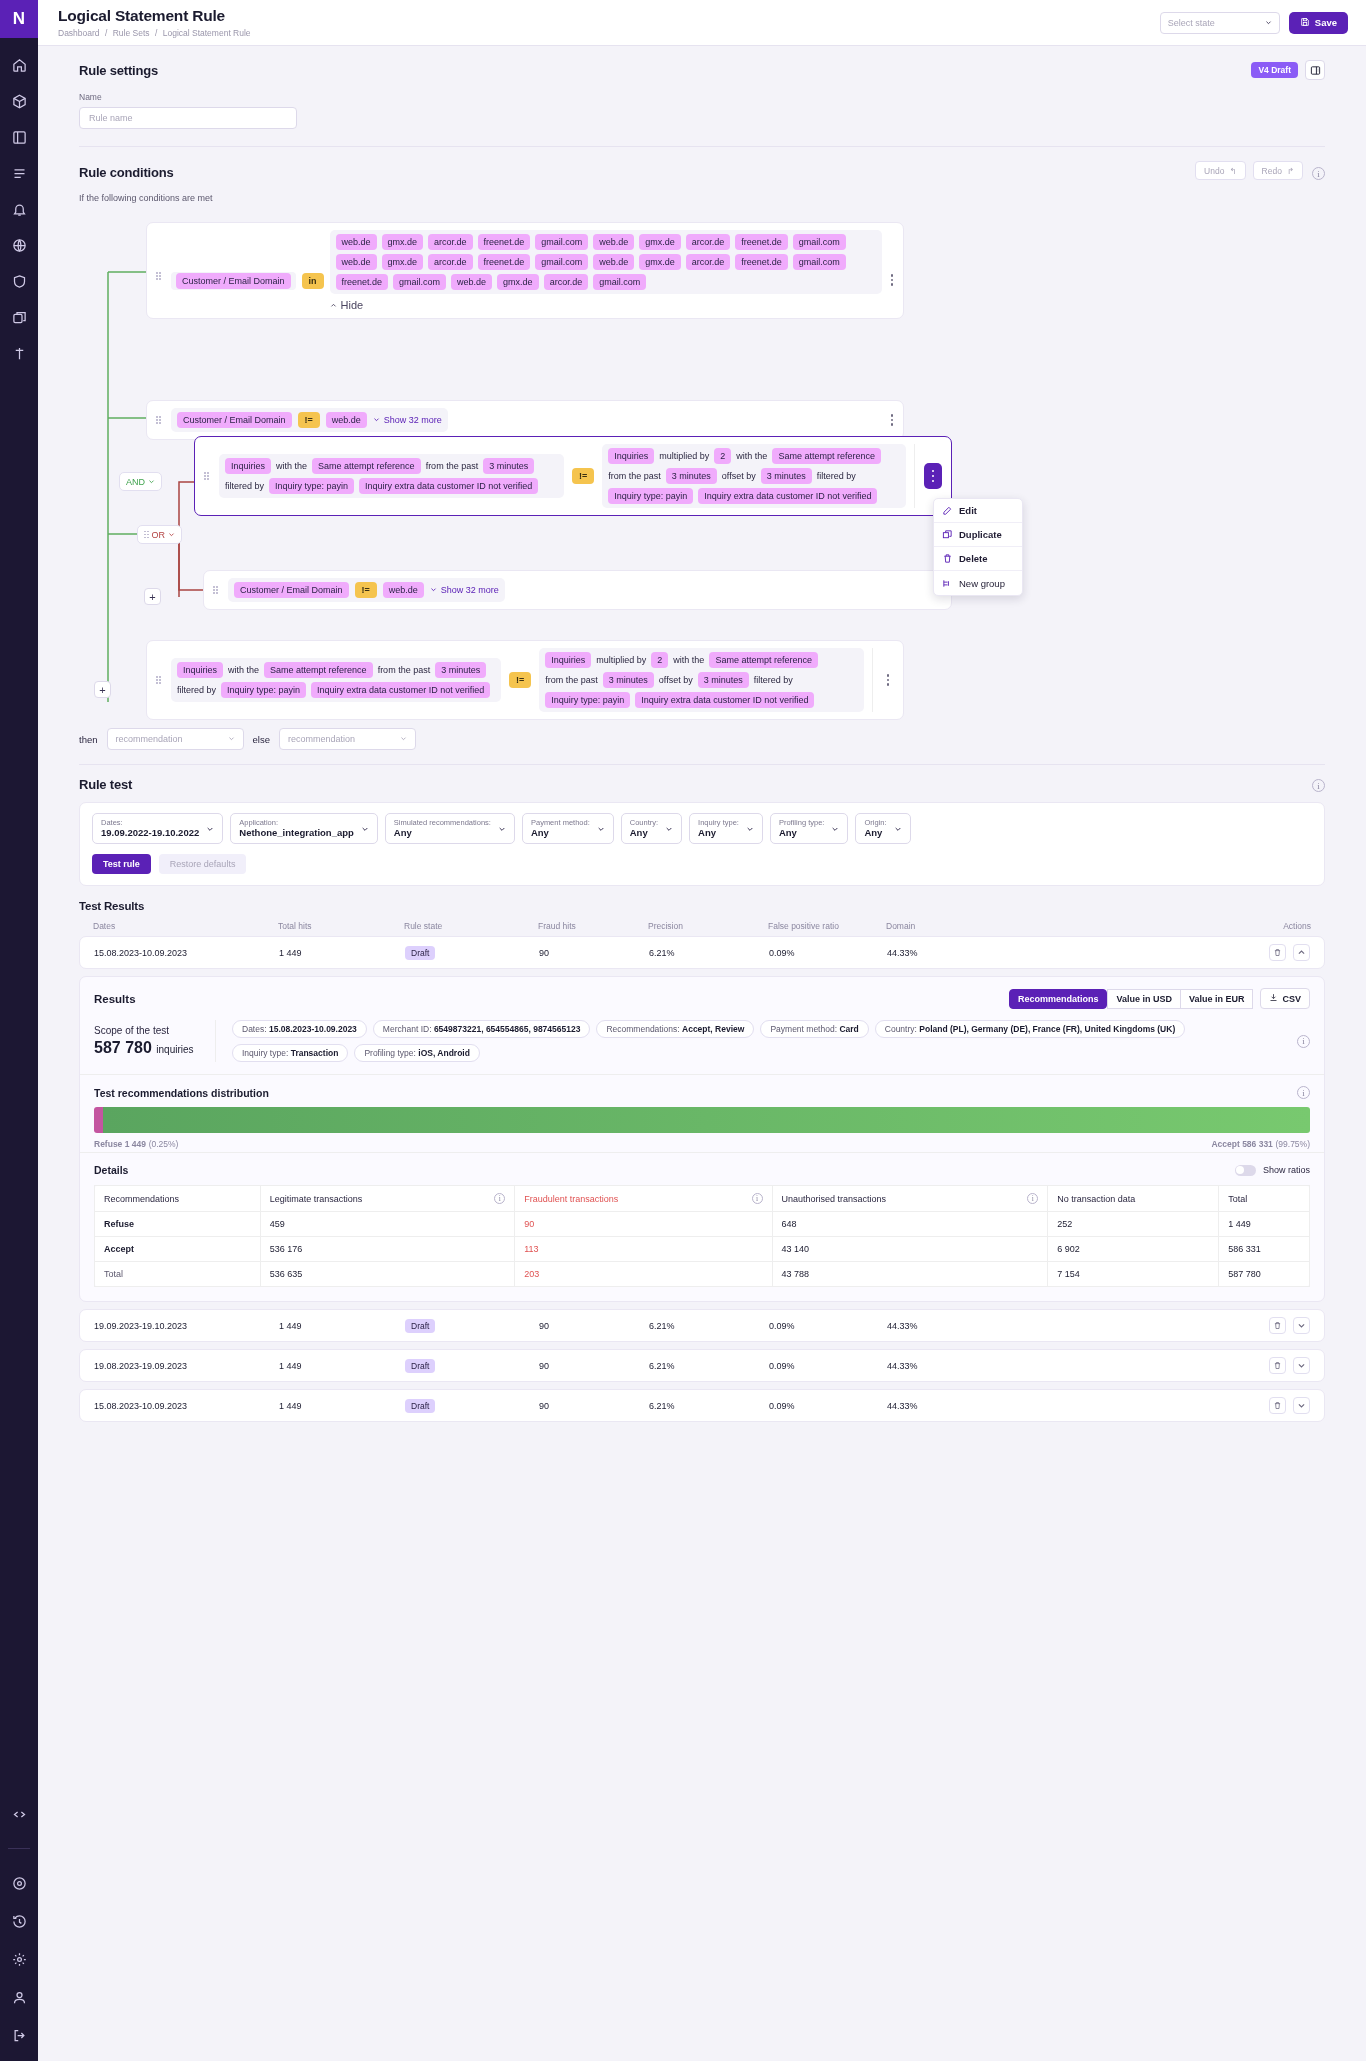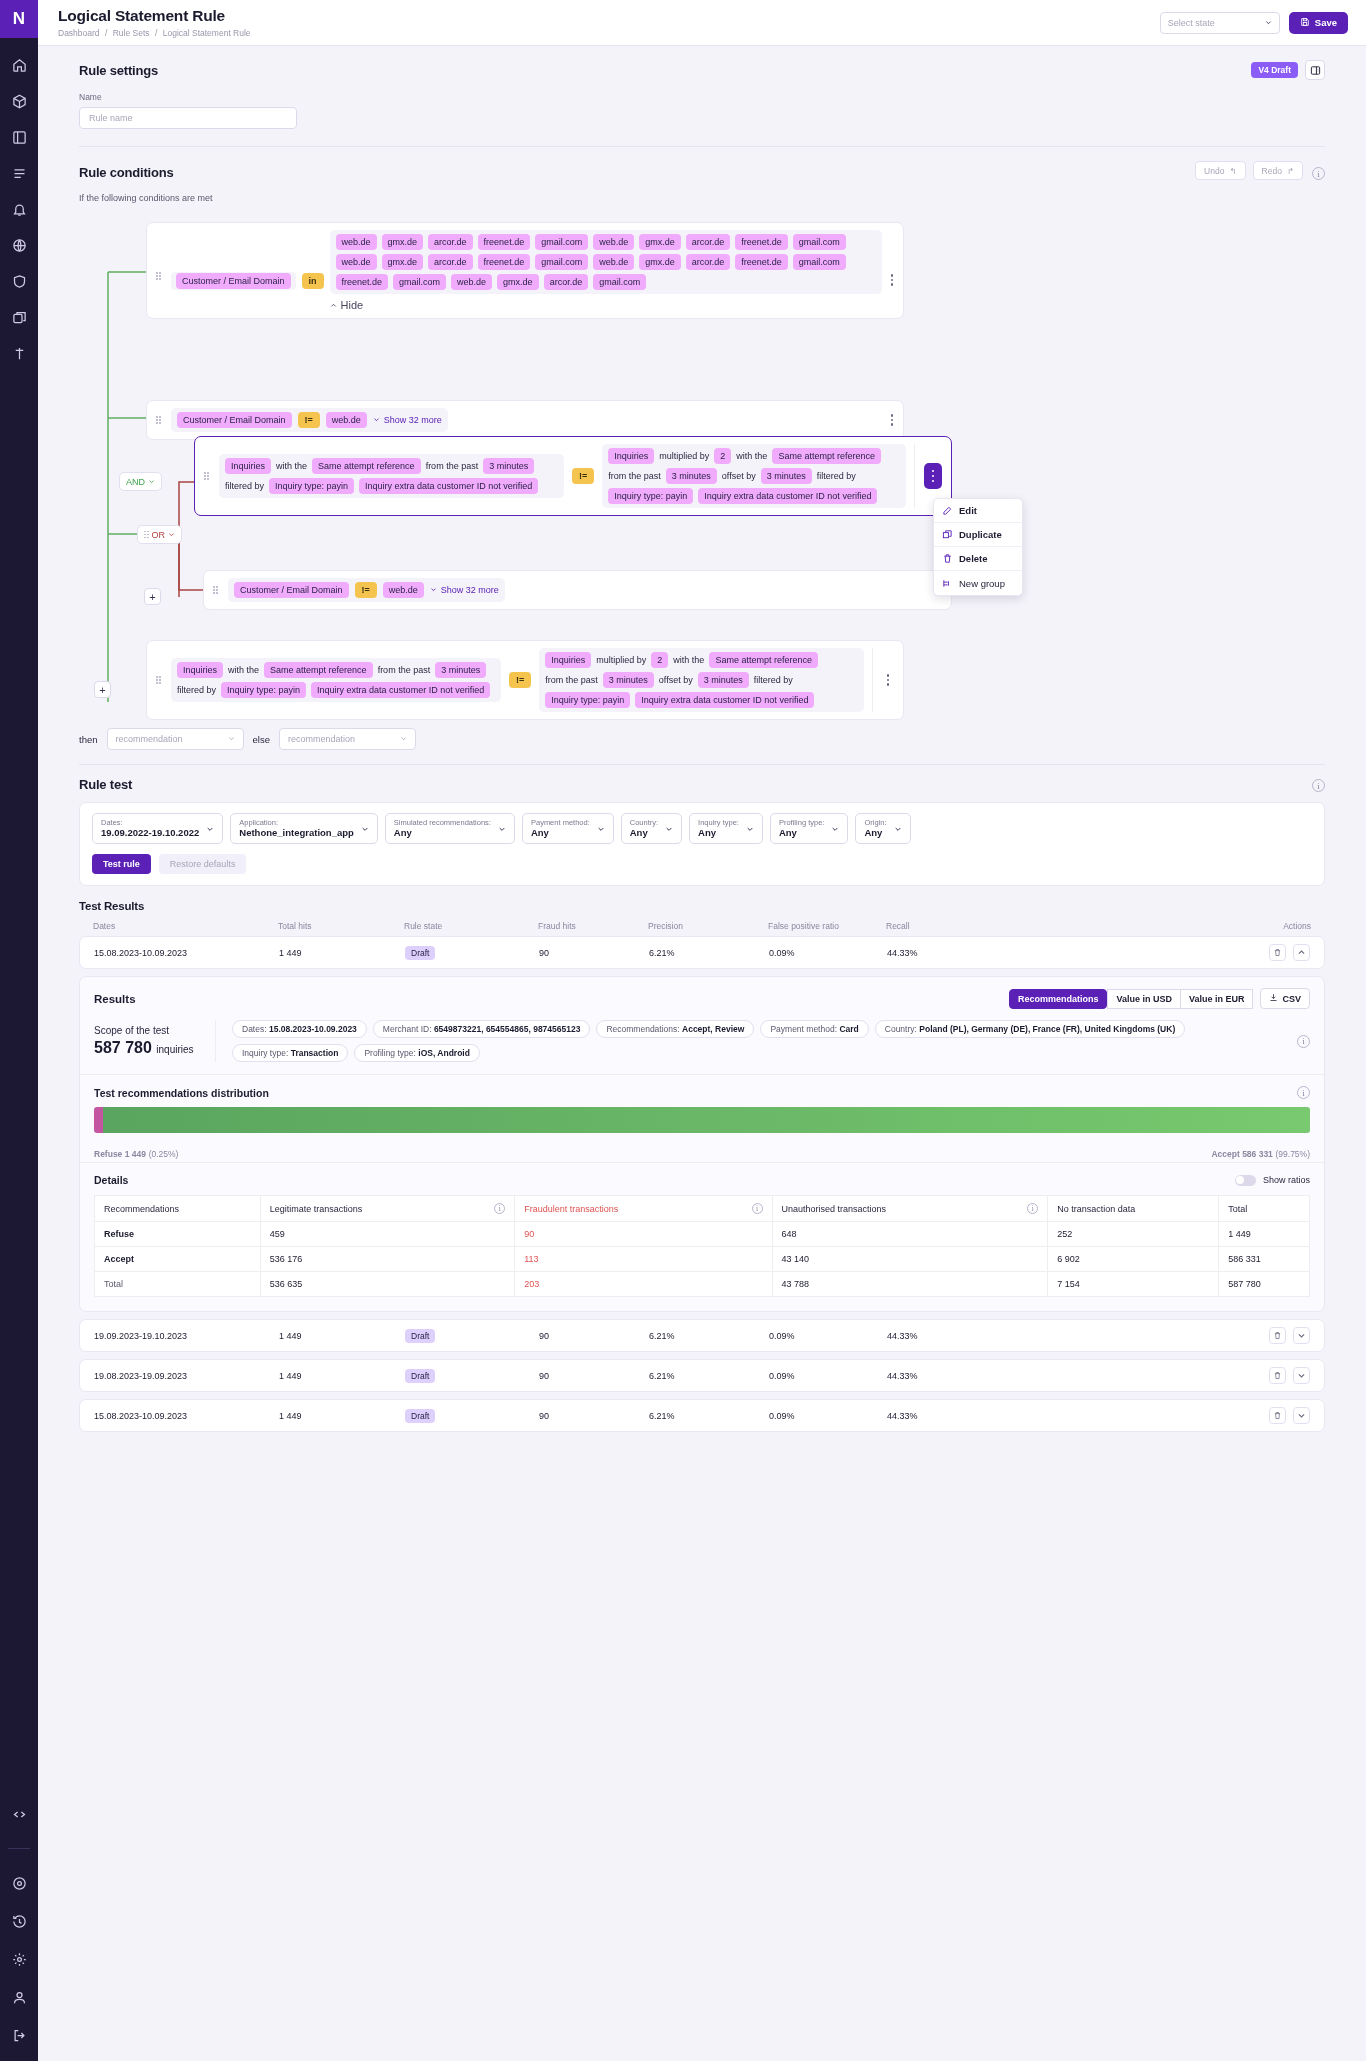--- a/index.html
+++ b/index.html
@@ -131,21 +131,21 @@
   .scope-r { flex:1; display:flex; flex-wrap:wrap; gap:6px; border-left:1px solid #eee; padding-left:16px; }
   .tag { border:1px solid #e2dff0; border-radius:11px; padding:3px 9px; font-size:8.5px; color:#5c586e; background:#fff; }
   .tag b { color:#1b1b2f; }
 
   .distrib { padding:11px 14px 3px 14px; border-bottom:1px solid #eee; }
   .dh { display:flex; align-items:center; }
   .dh .dt { font-size:10.5px; font-weight:bold; }
   .bar { margin-top:8px; height:26px; border-radius:3px; overflow:hidden; display:flex; }
   .bar .refuse { background:#c455a0; }
   .bar .accept { flex:1; background:linear-gradient(90deg,#5aa55f,#78c96f); }
-  .dlabels { display:flex; margin-top:15px; }
+  .dlabels { display:flex; margin-top:5px; }
   .dlabels .l { font-size:9.5px; font-weight:bold; }
   .dlabels .l span { font-weight:normal; color:#8b87a0; font-size:8.5px; }
   .dlabels .r { margin-left:auto; font-size:9.5px; font-weight:bold; }
   .dlabels .r span { font-weight:normal; color:#8b87a0; font-size:8.5px; }
 
   .details { padding:11px 14px 14px 14px; }
   .deth { display:flex; align-items:center; }
   .dett { font-size:10.5px; font-weight:bold; }
   .toggle-wrap { margin-left:auto; display:flex; align-items:center; gap:7px; }
   .toggle { width:21px; height:11px; border-radius:6px; background:#ddd9ea; position:relative; }
@@ -727,21 +727,21 @@
 
       <div class="sec">
         <div class="sec-title" style="padding-top:14px; font-size:11.5px;">Test Results</div>
         <div class="tr-head" style="margin-top:9px;" id="tr-head">
             <div class="c1">Dates</div>
             <div class="c2">Total hits</div>
             <div class="c3">Rule state</div>
             <div class="c4">Fraud hits</div>
             <div class="c5">Precision</div>
             <div class="c6">False positive ratio</div>
-            <div class="c7">Recall</div>
+            <div class="c7">Domain</div>
             <div class="c8" style="text-align: right;">Actions</div>
           </div>
 
         <div class="tr-row" style="margin-top:5px;">
           <div class="c1">15.08.2023-10.09.2023</div>
           <div class="c2">1 449</div>
           <div class="c3"><span class="pill-draft">Draft</span></div>
           <div class="c4">90</div>
           <div class="c5">6.21%</div>
           <div class="c6">0.09%</div>

